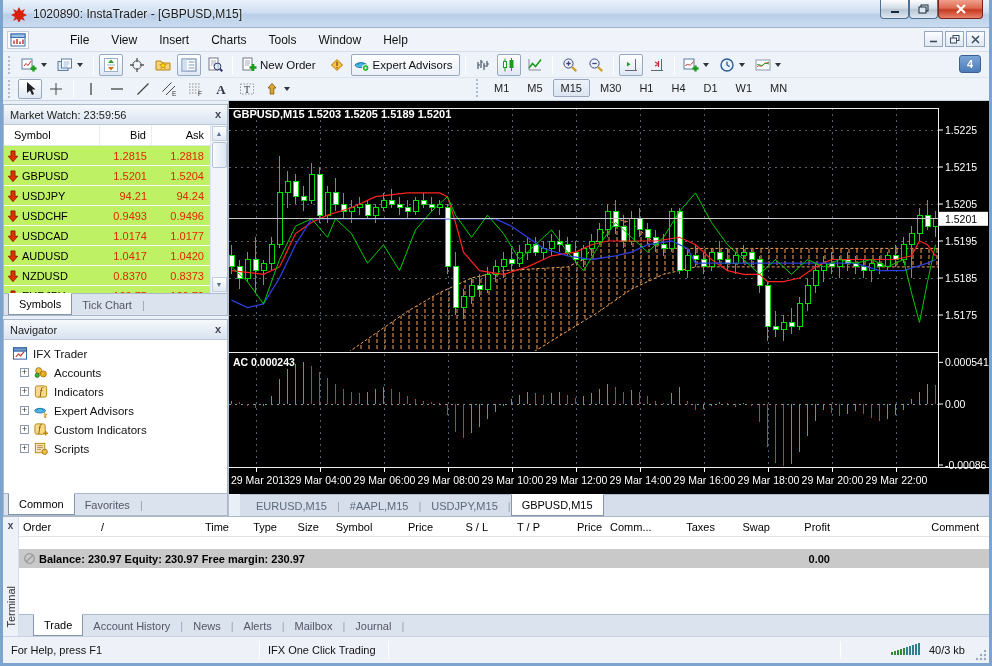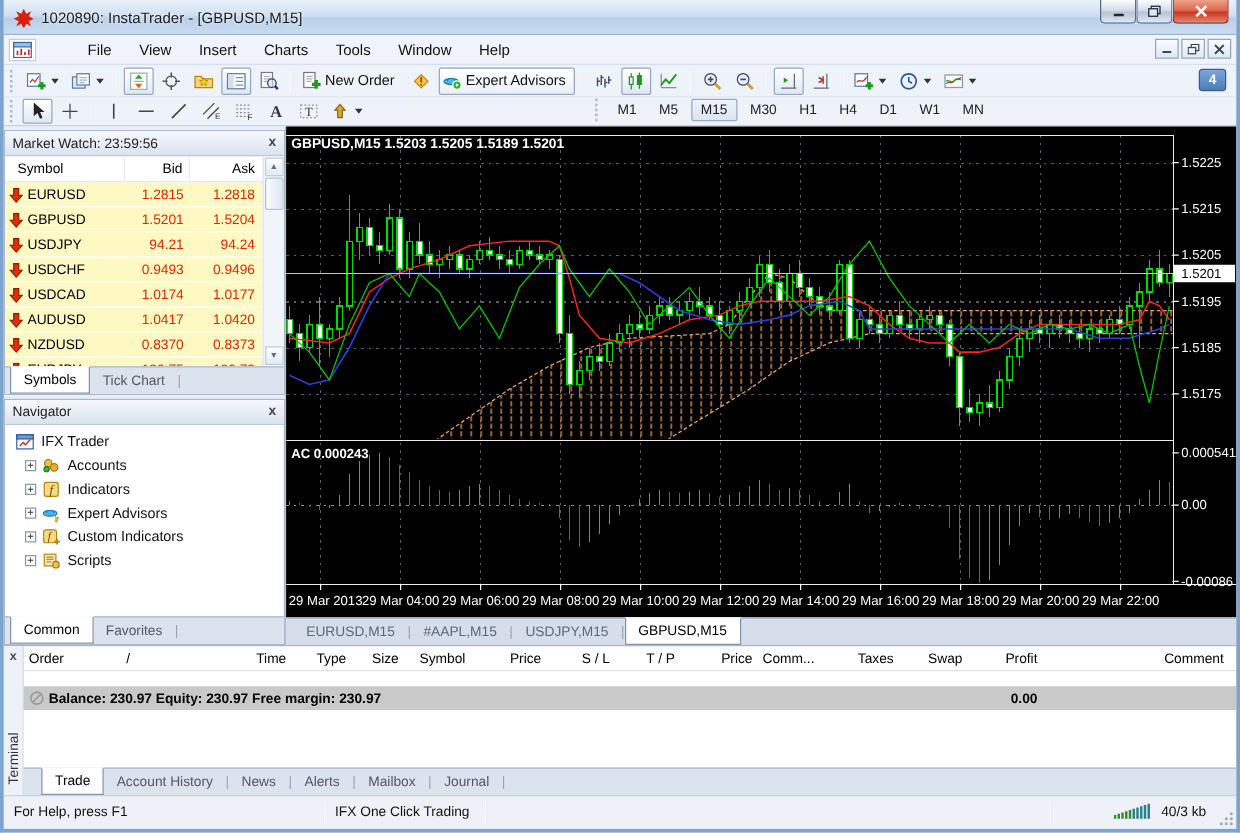--- a/index.html
+++ b/index.html
@@ -47,21 +47,21 @@
   .nav{flex:1;}
   .panel-title{height:20px;background:linear-gradient(#f6f9fc,#d9e3f0);border-bottom:1px solid #bcc8d8;
     display:flex;align-items:center;justify-content:space-between;padding:0 6px;font-size:11px;color:#222;flex:0 0 auto;}
   .panel-close{color:#445;font-size:11px;font-weight:bold;line-height:1;}
   .mw-body{position:relative;flex:1;overflow:hidden;}
   .mw-header{display:flex;height:21px;border-bottom:1px solid #e4e4e4;font-size:11px;color:#000;align-items:center;padding-right:17px;}
   .mw-header .c1{flex:1;padding-left:10px;border-right:1px solid #ececec;height:100%;display:flex;align-items:center;}
   .mw-header .c2{width:52px;text-align:right;padding-right:5px;border-right:1px solid #ececec;height:100%;display:flex;align-items:center;justify-content:flex-end;}
   .mw-header .c3{width:58px;text-align:right;padding-right:6px;height:100%;display:flex;align-items:center;justify-content:flex-end;}
   .mw-rows{position:absolute;top:21px;left:0;right:17px;bottom:0;overflow:hidden;}
-  .mw-row{display:flex;height:20px;background:#fef9c3;border-bottom:1px solid #fff;align-items:center;font-size:11px;}
+  .mw-row{display:flex;height:20px;background:#bef264;border-bottom:1px solid #fff;align-items:center;font-size:11px;}
   .mw-row .sym{flex:1;display:flex;align-items:center;color:#000;}
   .mw-row .arr{width:18px;display:flex;justify-content:center;}
   .mw-row .bid{width:52px;text-align:right;padding-right:5px;color:#e02800;}
   .mw-row .ask{width:58px;text-align:right;padding-right:6px;color:#e02800;}
   .mw-scroll{position:absolute;top:0;right:0;bottom:0;width:17px;background:#f1f4f8;border-left:1px solid #dfe5ee;display:flex;flex-direction:column;align-items:center;}
   .sbtn{width:15px;height:15px;border:1px solid #c2cddd;background:linear-gradient(#fdfeff,#e3eaf3);margin:1px 0;display:flex;align-items:center;justify-content:center;font-size:7px;color:#56708e;}
   .sthumb{width:15px;height:26px;border:1px solid #b6c3d6;background:linear-gradient(90deg,#fafcff,#dde6f2);border-radius:2px;}
   .sspace{flex:1;}
   .panel-tabs{height:22px;background:#dbe3ee;border-top:1px solid #aab8ca;display:flex;align-items:stretch;font-size:11px;color:#556;padding-left:4px;flex:0 0 auto;}
   .ptab{display:flex;align-items:center;padding:0 10px;}
@@ -70,21 +70,21 @@
   .tree{flex:1;padding:4px 0 0 6px;font-size:11.5px;color:#111;overflow:hidden;}
   .tree-row{display:flex;align-items:center;height:19px;}
   .tree-row .exp{width:9px;height:9px;border:1px solid #8a9aac;background:#fff;font-size:9px;line-height:7px;text-align:center;color:#333;margin-right:4px;}
   .tree-row .ticn{width:17px;height:15px;margin-right:4px;display:inline-flex;}
   .tree-row .ticn svg{width:16px;height:15px;}
   .tree-root{padding-left:2px;}
   .tree-child{padding-left:10px;}
   
   .chart-col{flex:1;display:flex;flex-direction:column;border-left:1px solid #b2c0d2;}
   #chart-svg{display:block;background:#000;}
-  .chart-tabs{height:22px;background:#d5deea;border-top:1px solid #aab8ca;display:flex;font-size:11px;color:#5a6a7e;padding-left:6px;}
+  .chart-tabs{height:22px;background:#d5deea;border-top:1px solid #aab8ca;display:flex;font-size:11px;color:#5a6a7e;padding-left:6px;margin-left:11px;}
   
   .terminal{height:120px;background:#fff;border-top:1px solid #aab8ca;display:flex;}
   .term-side{width:16px;background:#edf1f8;border-right:1px solid #d5dde8;display:flex;flex-direction:column;align-items:center;}
   .term-close{font-size:10px;font-weight:bold;color:#445;margin-top:3px;}
   .term-vlabel{writing-mode:vertical-rl;transform:rotate(180deg);font-size:11px;color:#333;margin-top:auto;margin-bottom:8px;}
   .term-body{flex:1;display:flex;flex-direction:column;position:relative;}
   .term-header{display:flex;height:20px;align-items:center;font-size:11px;color:#000;border-bottom:1px solid #e2e2e2;padding-right:6px;}
   .tcol{padding:0 4px;white-space:nowrap;overflow:hidden;}
   .balance-row{height:19px;background:#c9c9c9;display:flex;align-items:center;font-size:11px;font-weight:bold;color:#000;position:relative;margin-top:12px;}
   .balance-row .bicon{width:20px;display:flex;justify-content:center;}

